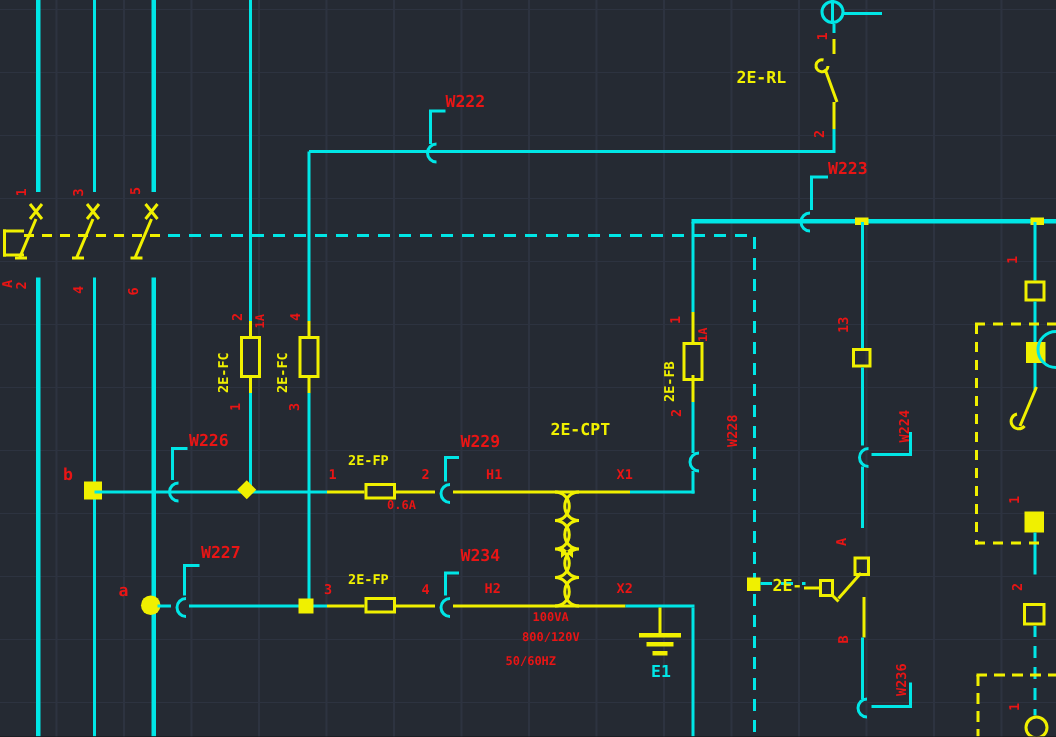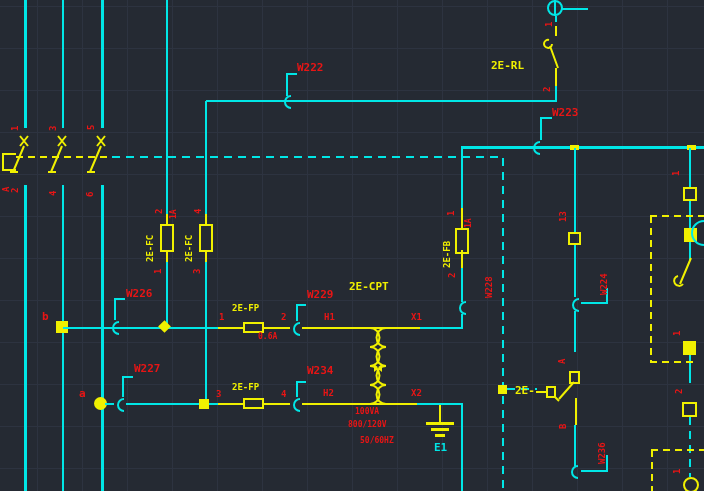--- a/index.html
+++ b/index.html
@@ -100,21 +100,21 @@
   <svg style="left:546px;top:0" width="20" height="18">
     <circle cx="9" cy="8" r="7" stroke="#00e6e6" stroke-width="2" fill="none"></circle>
     <path d="M9 0 L9 16" stroke="#00e6e6" stroke-width="2"></path>
     </svg>
   <div class="wh" style="left:562px;top:8px;width:26px"></div>
   <div class="wv" style="left:555px;top:16px;height:6px"></div>
   <div class="lbl sm rot" style="left:545px;top:27px">1</div>
   <svg style="left:540px;top:26px" width="24" height="60">
     <path d="M16 0 L16 10 M9 14 A4 4 0 1 0 12 18 M10 20 L18 42 M16 42 L16 60" stroke="#f0f000" stroke-width="2" fill="none"></path>
     </svg>
-  <div class="lbl yl" style="left:491px;top:60px">2E-RL</div>
+  <div class="lbl yl" style="left:491px;top:46px">2E-RL</div>
   <div class="lbl sm rot" style="left:543px;top:92px">2</div>
   <div class="wv" style="left:555px;top:86px;height:16px"></div>
 
   <div class="wh t3h" style="left:461px;top:146px;width:243px"></div>
   <svg style="left:528px;top:140px" width="16" height="16">
     <path d="M12 2 A6 6 0 1 0 12 14" stroke="#00e6e6" stroke-width="2" fill="none"></path>
     </svg>
   <div class="wv" style="left:540px;top:118px;height:22px"></div>
   <div class="wh" style="left:540px;top:117px;width:12px"></div>
   <div class="lbl" style="left:552px;top:107px">W223</div>
@@ -187,29 +187,29 @@
   <div class="wv" style="left:296px;top:382px;height:15px"></div>
   <div class="wh" style="left:296px;top:381px;width:10px"></div>
   <div class="lbl" style="left:307px;top:365px">W234</div>
   <div class="yh" style="left:302px;top:403px;width:115px"></div>
   <div class="lbl sm" style="left:323px;top:389px">H2</div>
   <div class="wh" style="left:417px;top:403px;width:46px"></div>
   <div class="lbl sm" style="left:411px;top:389px">X2</div>
   <div class="wv" style="left:461px;top:405px;height:86px"></div>
   <div class="wv" style="left:461px;top:329px;height:76px;background:transparent"></div>
 
-  <div class="lbl yl" style="left:349px;top:281px">2E-CPT</div>
+  <div class="lbl yl" style="left:367px;top:281px">2E-CPT</div>
   <svg style="left:356px;top:328px" width="44" height="78">
     <path d="M14 0 a9.5 9.5 0 0 1 0 19 a9.5 9.5 0 0 1 0 19 a9.5 9.5 0 0 1 0 19 a9.5 9.5 0 0 1 0 19" stroke="#f0f000" stroke-width="2" fill="none"></path>
     <path d="M30 0 a9.5 9.5 0 0 0 0 19 a9.5 9.5 0 0 0 0 19 a9.5 9.5 0 0 0 0 19 a9.5 9.5 0 0 0 0 19" stroke="#f0f000" stroke-width="2" fill="none"></path>
     <path d="M18 36 l5 4 l-5 4 z M26 36 l-5 4 l5 4 z" fill="#f0f000"></path>
     </svg>
   <div class="lbl xs" style="left:355px;top:408px">100VA</div>
   <div class="lbl xs" style="left:348px;top:421px">800/120V</div>
-  <div class="lbl xs" style="left:360px;top:437px">50/60HZ</div>
+  <div class="lbl xs" style="left:337px;top:437px">50/60HZ</div>
 
   <div class="yv" style="left:439px;top:405px;height:17px"></div>
   <div class="yh" style="left:426px;top:422px;width:28px;height:3px"></div>
   <div class="yh" style="left:431px;top:428px;width:18px;height:3px"></div>
   <div class="yh" style="left:435px;top:434px;width:10px;height:3px"></div>
   <div class="lbl cy" style="left:434px;top:442px">E1</div>
 
   <div class="wv" style="left:574px;top:148px;height:84px"></div>
   <div class="lbl sm rot" style="left:559px;top:222px">13</div>
   <div class="sq" style="left:568px;top:232px;width:9px;height:9px"></div>

